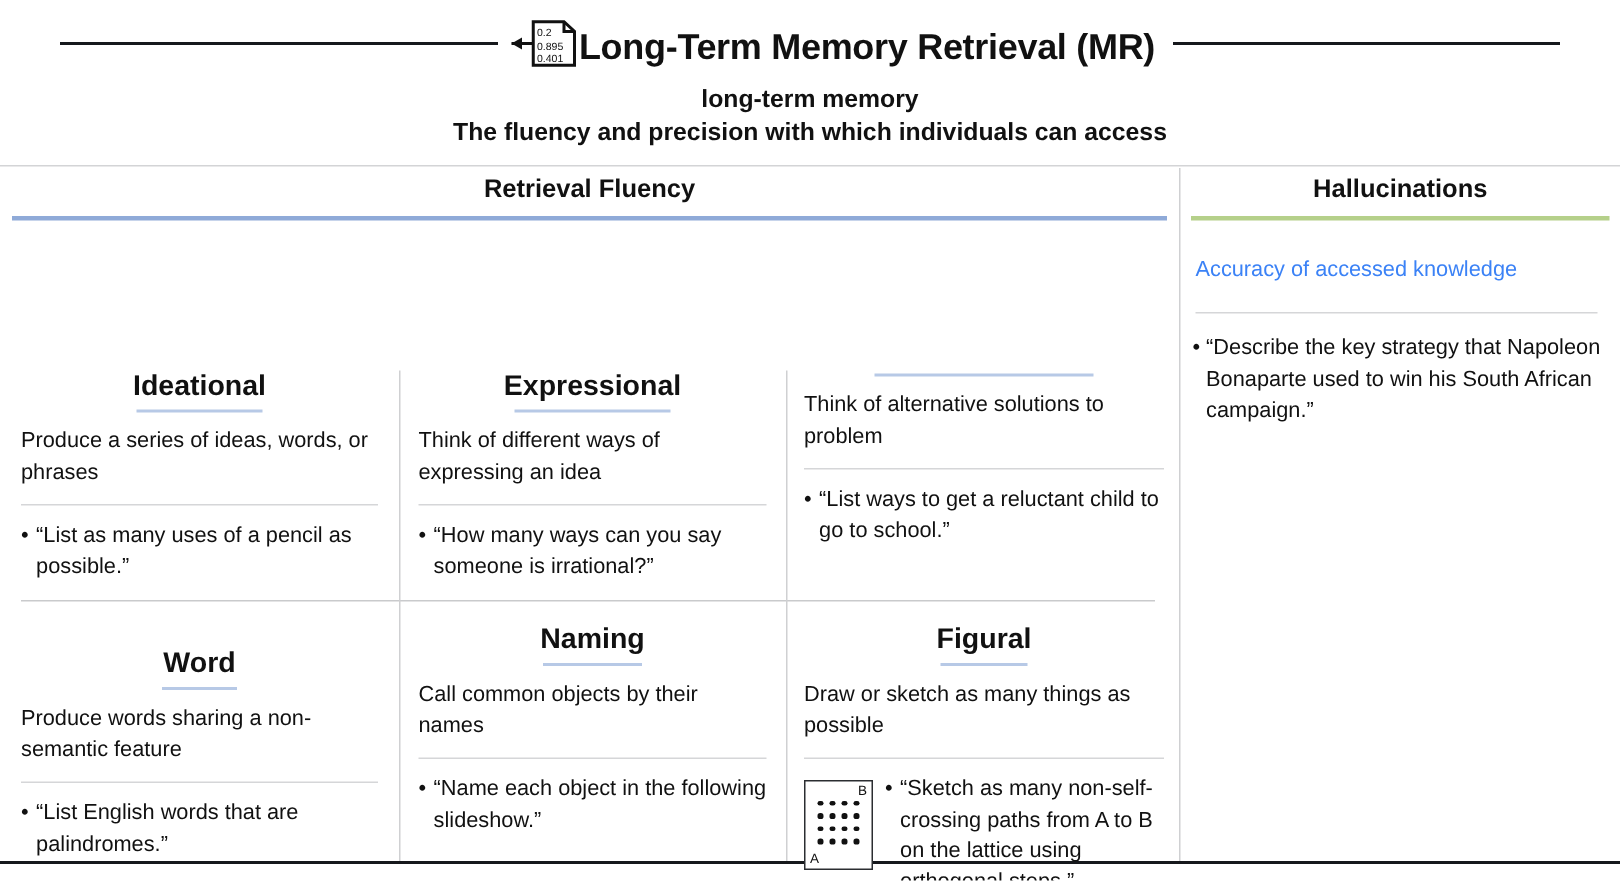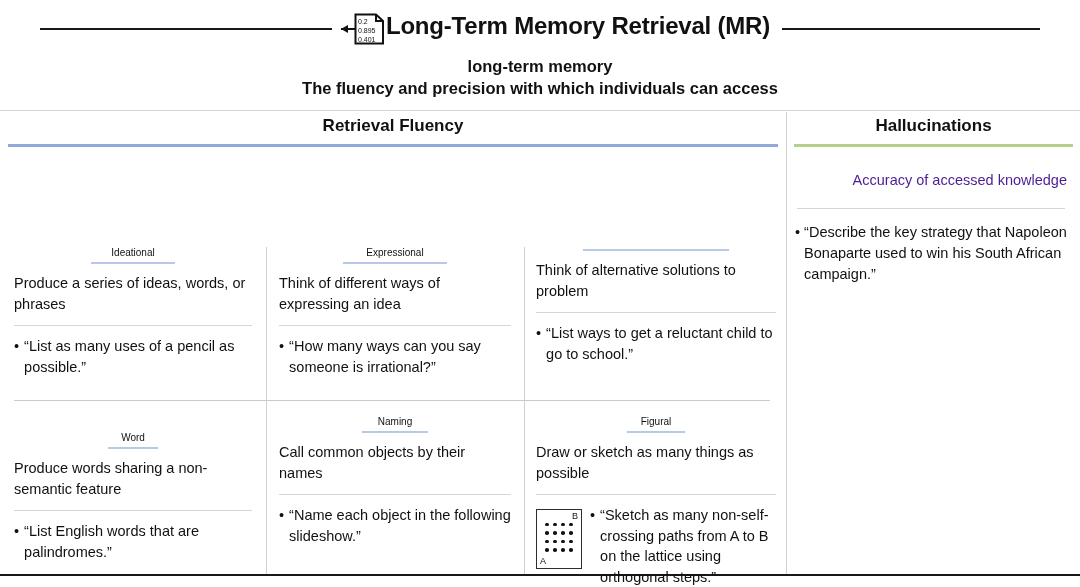--- a/index.html
+++ b/index.html
@@ -15,21 +15,21 @@
   
   .titlebar{
     position:absolute;left:0;top:8px;width:1080px;height:42px;
     display:flex;align-items:center;justify-content:center;gap:0;
   }
   .rule{
     height:0;border-top:2px solid #16181c;flex:0 0 auto;
   }
   .rule-left{width:292px;margin-right:8px;}
   .rule-right{width:258px;margin-left:12px;}
-  .title-wrap{display:flex;align-items:flex-start;gap:0;flex:0 0 auto;}
+  .title-wrap{display:flex;align-items:flex-end;gap:0;flex:0 0 auto;}
   .title-text{
     font-size:24px;font-weight:bold;letter-spacing:-.2px;
     white-space:nowrap;color:#111;
   }
 
   
   .doc-icon{position:relative;width:46px;height:34px;flex:0 0 auto;}
   .doc-icon svg{display:block;}
 
   
@@ -77,21 +77,21 @@
 
   .rowdiv{
     position:absolute;left:14px;top:248px;width:756px;height:1px;background:#c9cacc;
   }
   .vdiv{position:absolute;width:1px;background:#cfd0d2;}
   .vdiv.a{left:266px;top:95px;height:327px;}
   .vdiv.b{left:524px;top:95px;height:327px;}
 
   .cell{position:absolute;}
   .cellhead{
-    text-align:center;font-size:10px;font-weight:normal;color:#111;
+    text-align:center;font-size:19px;font-weight:bold;color:#111;
     padding-bottom:2px;display:block;
   }
   .headrule{
     height:2px;background:#b7c9e6;margin:2px auto 0 auto;
   }
   .celldesc{
     font-size:14.5px;line-height:1.45;color:#111;margin-top:9px;
   }
   .cellsep{height:1px;background:#d5d6d8;margin-top:10px;}
   .cellex{
@@ -116,21 +116,21 @@
   }
   .lattice .lbl{position:absolute;font-size:9px;font-weight:normal;color:#111;line-height:1;}
   .lattice .lbl.b{right:3px;top:2px;}
   .lattice .lbl.a{left:3px;bottom:2px;}
   .fig-text{font-size:14.5px;line-height:1.42;color:#111;display:flex;gap:5px;}
 
   
   .rightbody{position:absolute;left:787px;top:42px;width:293px;height:422px;}
   .r-desc{
     position:absolute;left:10px;top:18px;width:270px;
-    font-size:14.5px;line-height:1.4;color:#4c1d95;text-align:right;
+    font-size:14.5px;line-height:1.4;color:#3b82f6;text-align:left;
   }
   .r-sep{position:absolute;left:10px;top:56px;width:268px;height:1px;background:#d5d6d8;}
   .r-ex{
     position:absolute;left:8px;top:70px;width:276px;
     font-size:14.5px;line-height:1.45;color:#111;display:flex;gap:4px;
   }
   .r-note{
     position:absolute;left:20px;top:140px;width:262px;
     font-size:13.5px;line-height:1.35;color:#111;font-style:italic;font-weight:bold;
   }

